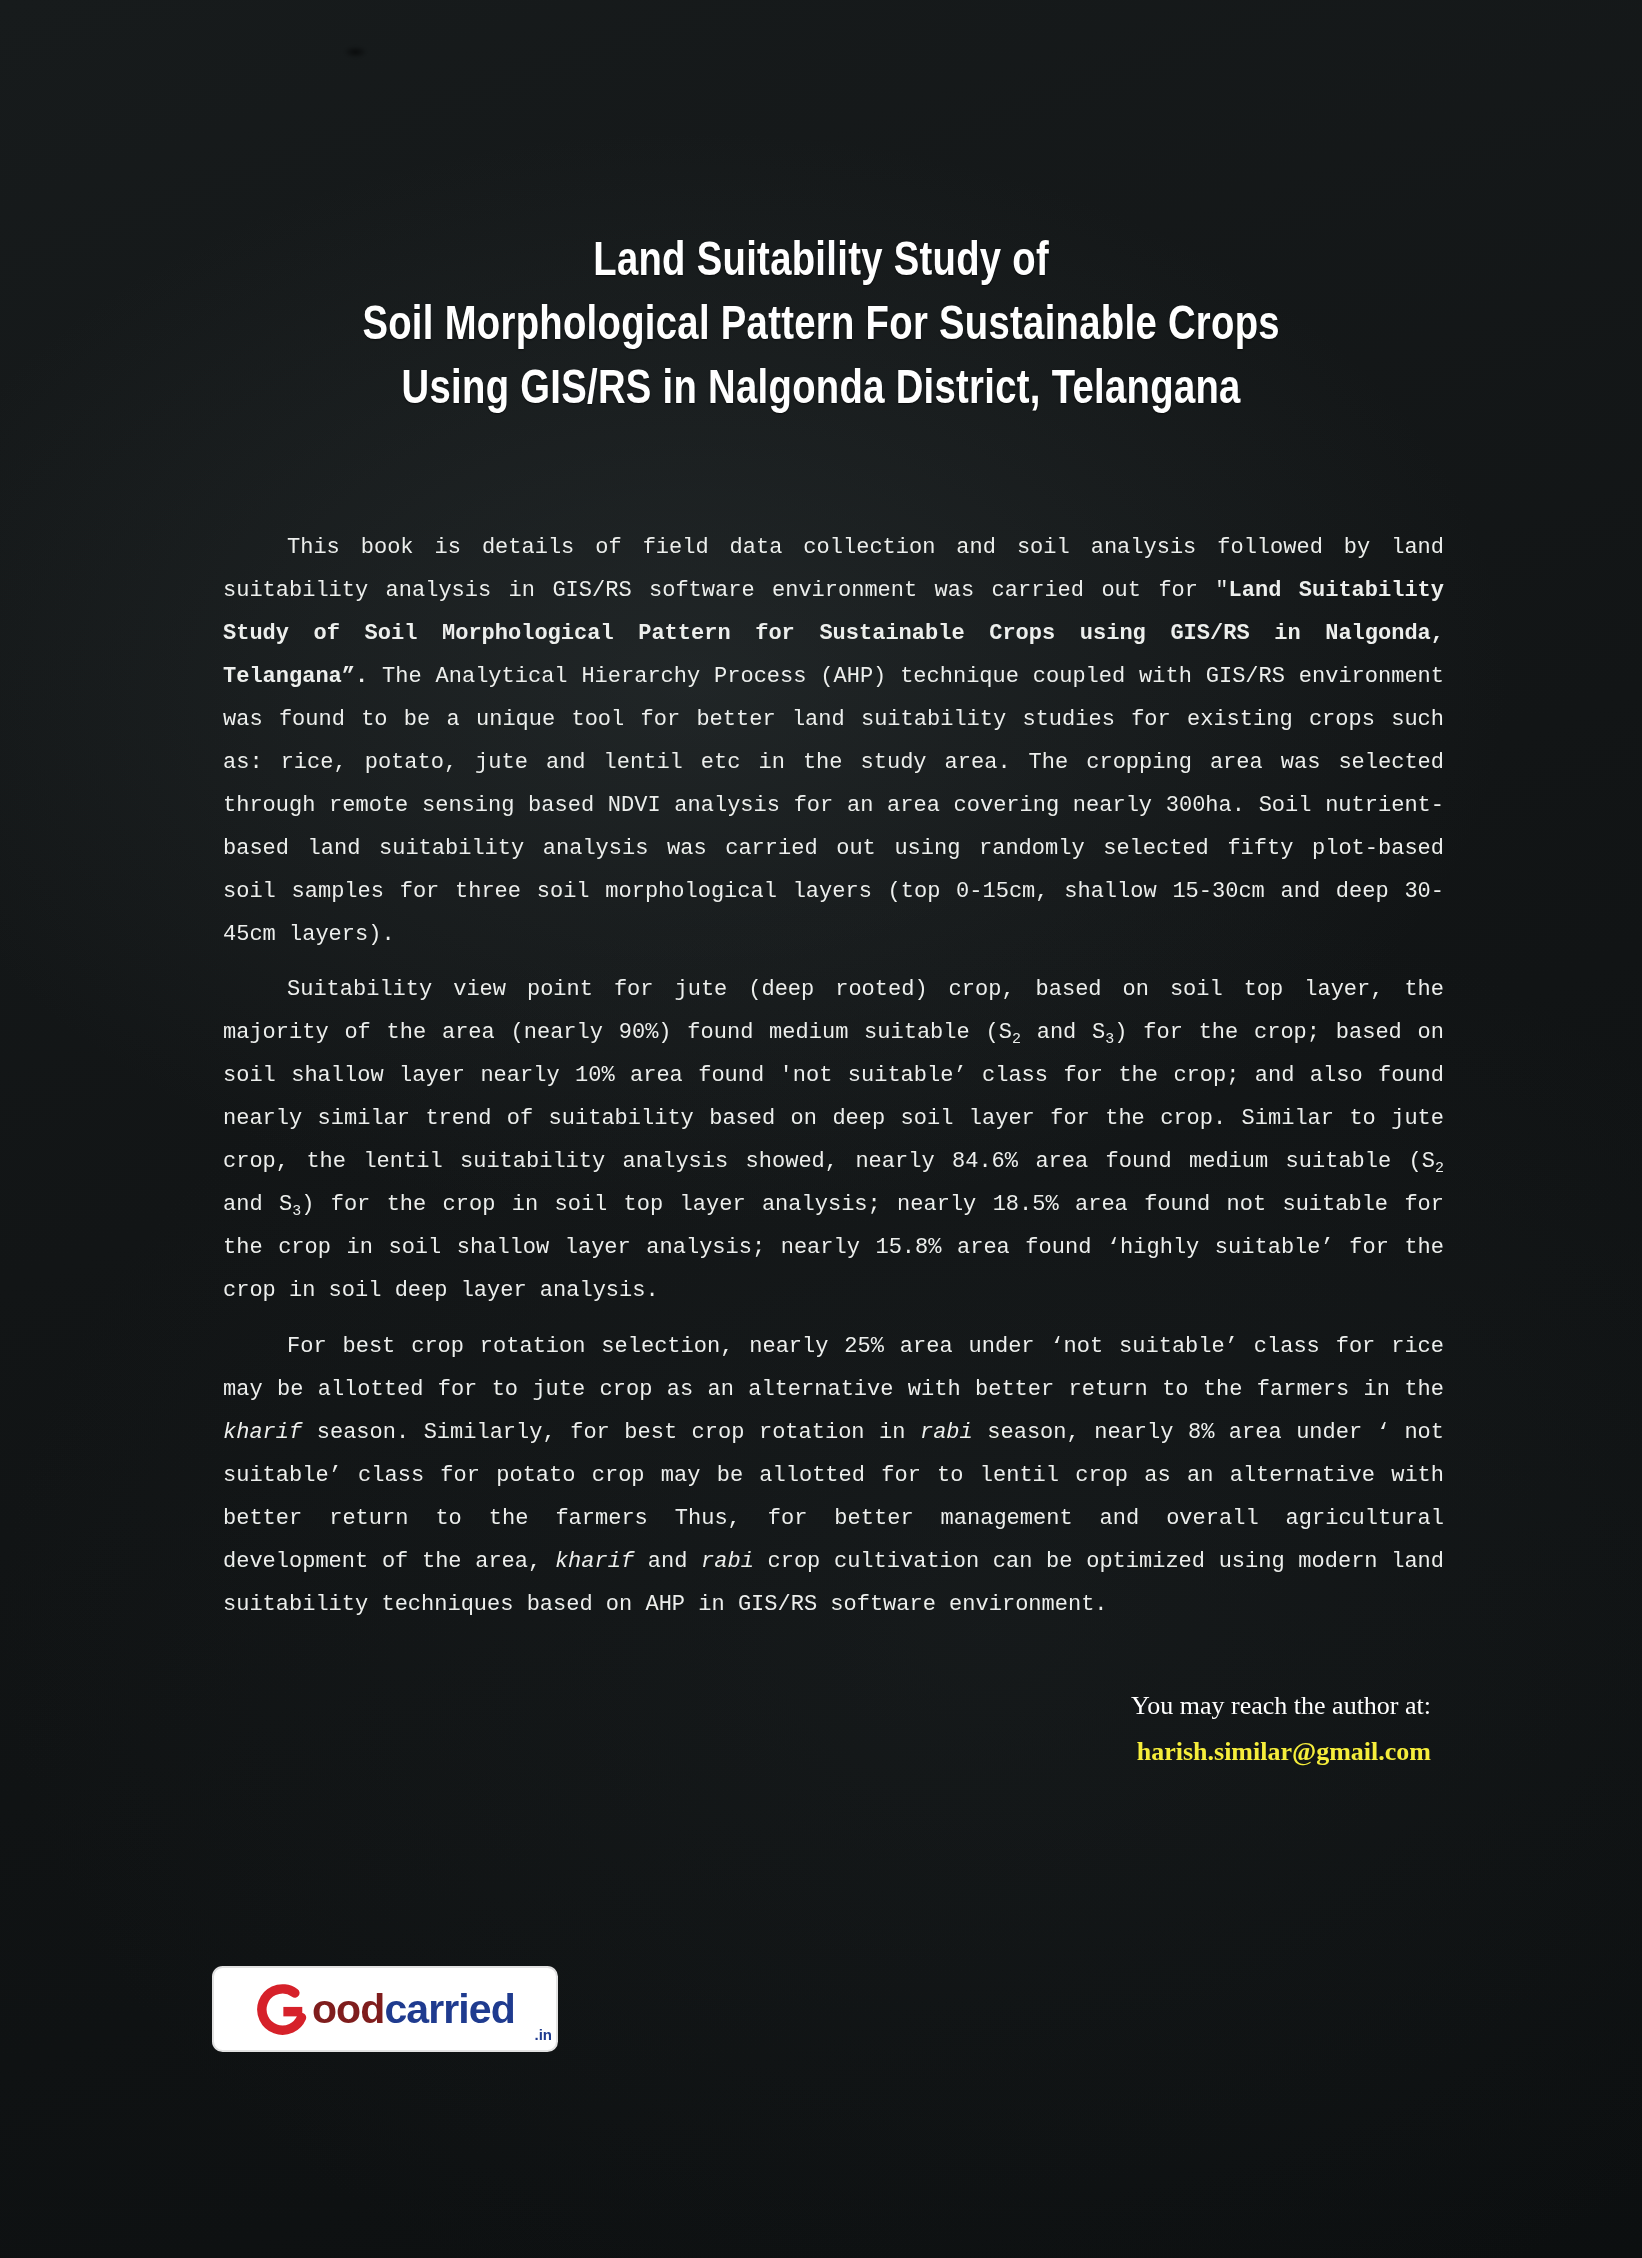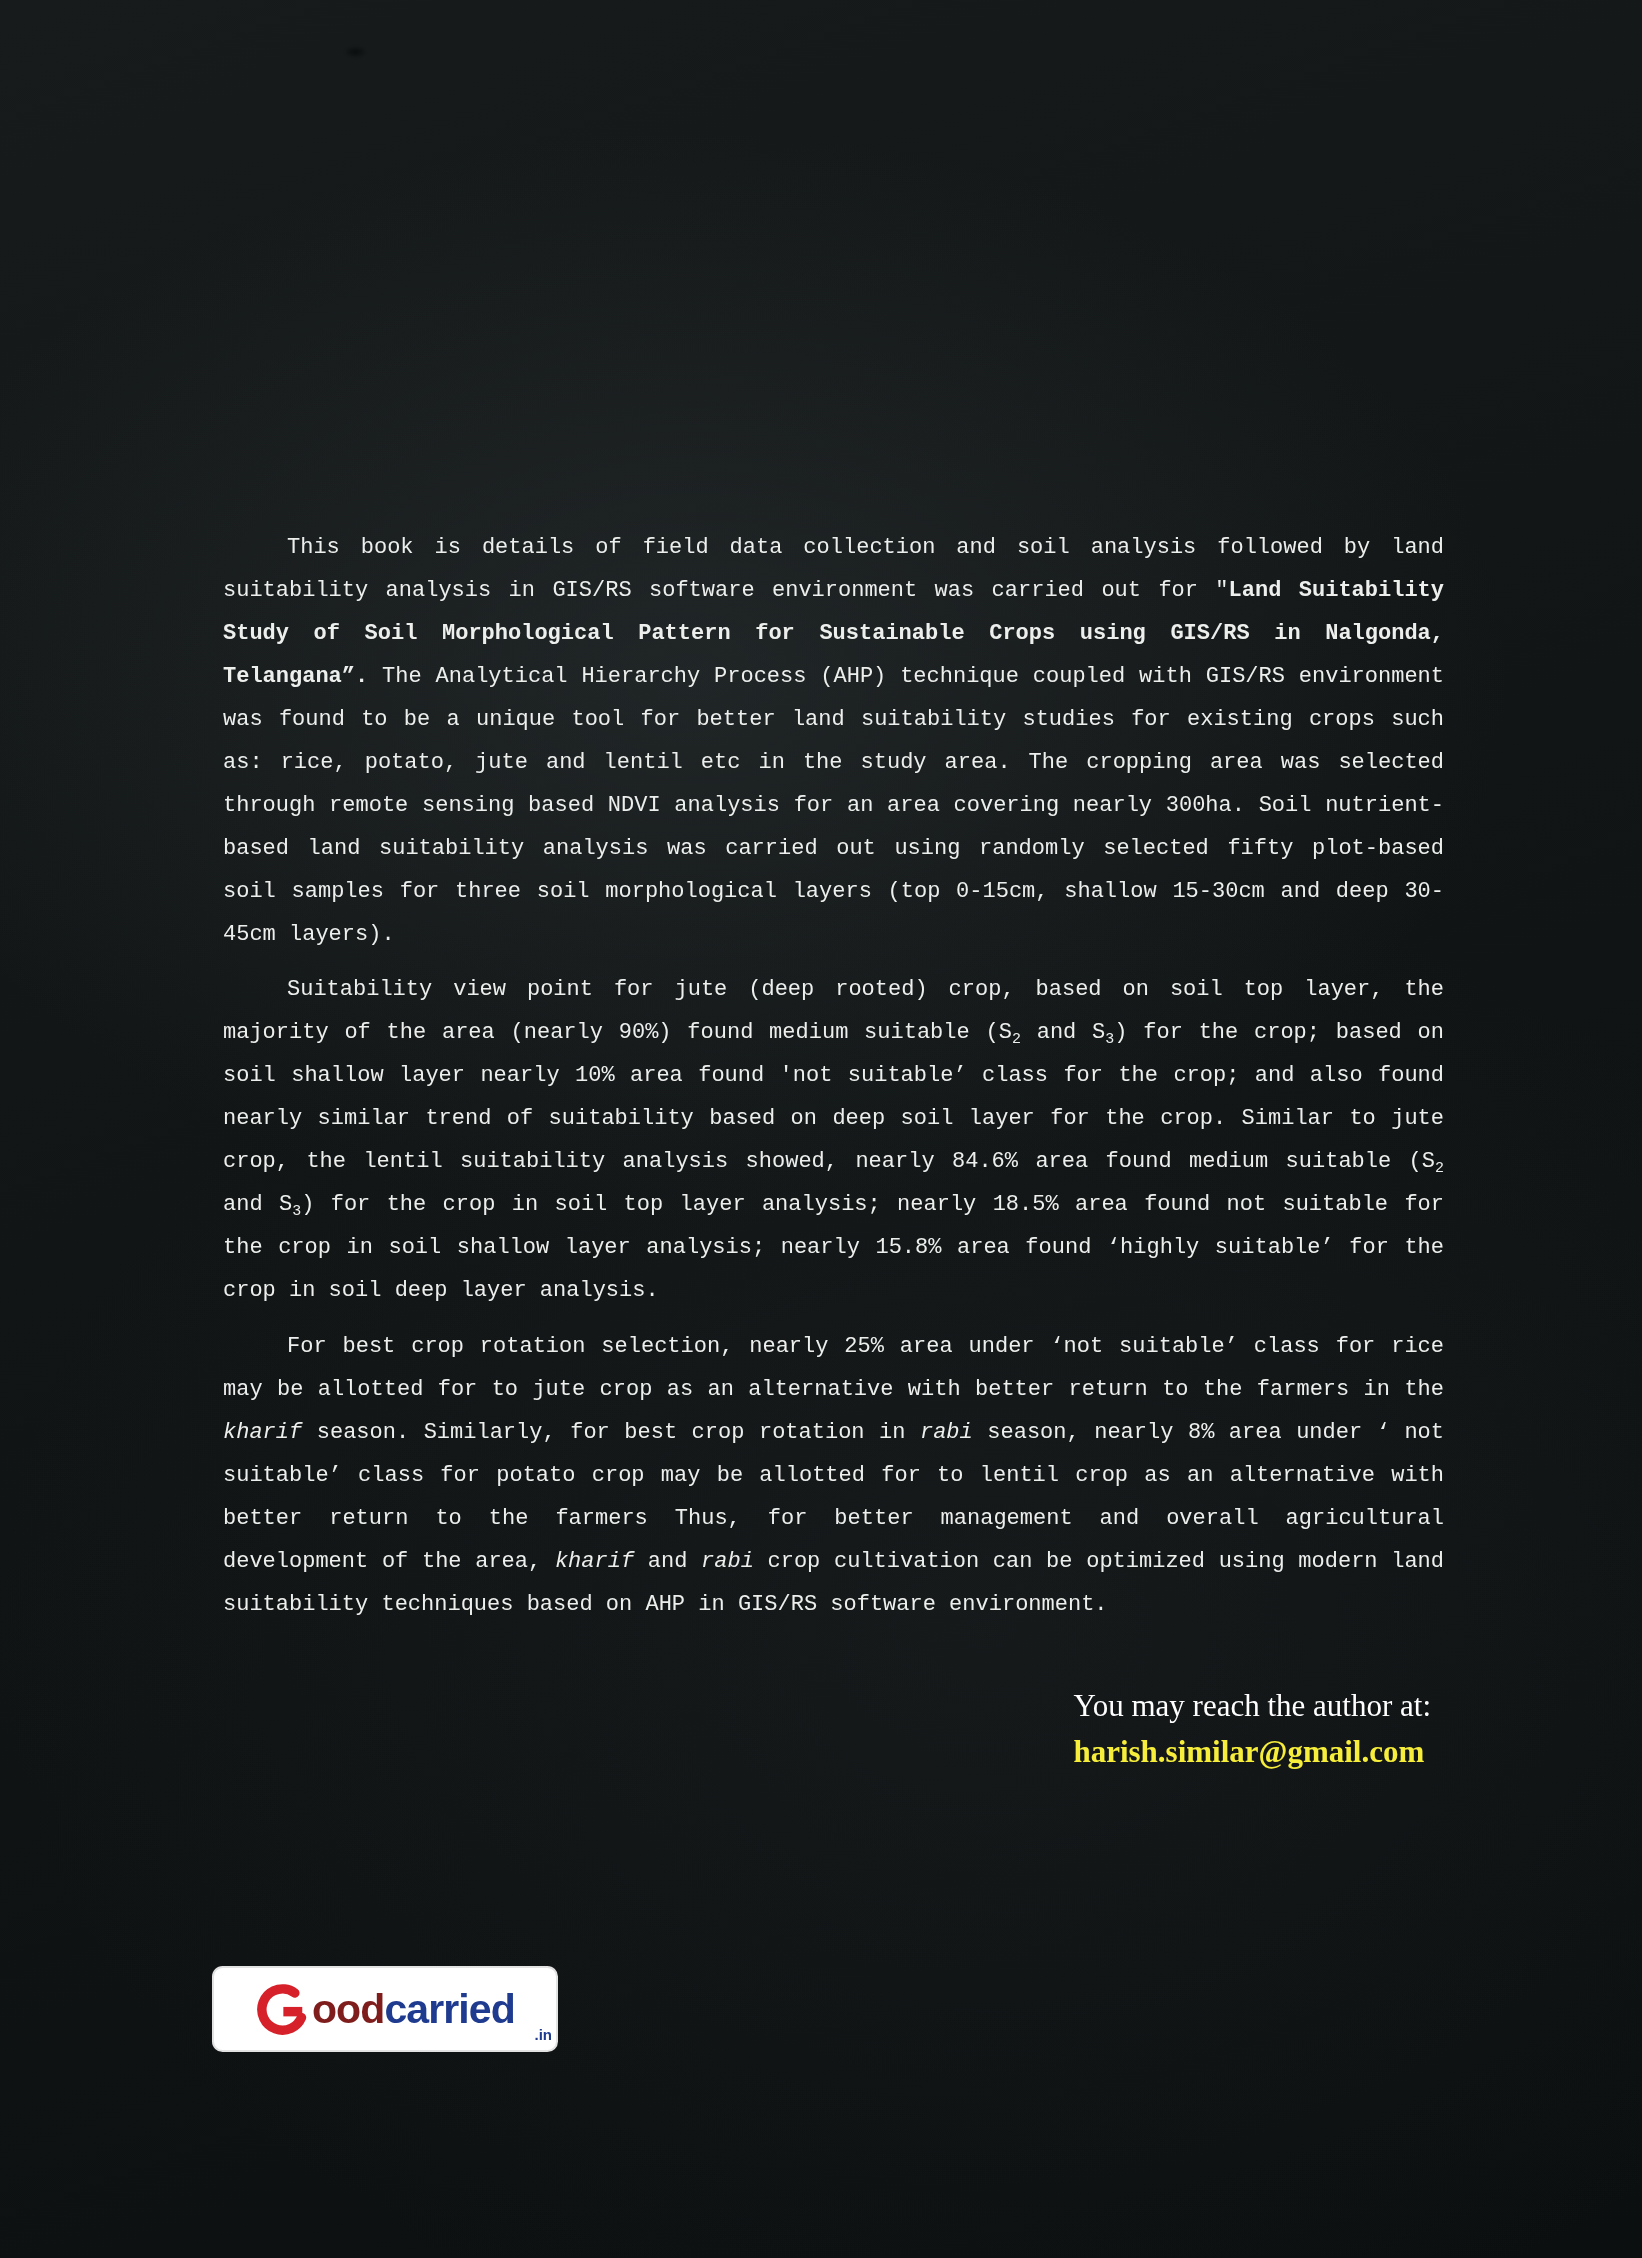--- a/index.html
+++ b/index.html
@@ -44,22 +44,23 @@
     text-align:justify;
     color:#edefed;
   }
   .synopsis p{margin:0 0 12.4px 0;text-indent:64px;}
   .seg-bold{font-weight:bold;}
   .seg-italic{font-style:italic;}
   .seg-sub{vertical-align:sub;font-size:0.68em;line-height:0;}
   
   .contact{
     position:absolute;right:212px;top:1683px;
+    text-align:right;
     font-family:"Liberation Serif",serif;
-    font-size:31px;line-height:46px;
+    font-size:26px;line-height:46px;
     color:#ffffff;
   }
   .contact .email{
     color:#f6ee3b;
     font-weight:bold;
   }
   
   .logo{
     position:absolute;left:212px;top:1966px;
     width:346px;height:86px;
@@ -85,20 +86,27 @@
     font-weight:bold;font-size:15px;color:#1f3b8f;
   }
 </style>
 </head>
 <body>
 
 <div class="cover">
 
   <div class="smudge"></div>
 
+  <header class="title">
+    <div class="title-inner">
+      <div>Land Suitability Study of</div>
+      <div>Soil Morphological Pattern For Sustainable Crops</div>
+      <div>Using GIS/RS in Nalgonda District, Telangana</div>
+    </div>
+  </header>
 
   <main class="synopsis">
     <p><span>This book is details of field data collection and soil analysis followed by land suitability analysis in GIS/RS software environment was carried out for "</span><span class="seg-bold">Land Suitability Study of Soil Morphological Pattern for Sustainable Crops using GIS/RS in Nalgonda, Telangana”.</span><span> The Analytical Hierarchy Process (AHP) technique coupled with GIS/RS environment was found to be a unique tool for better land suitability studies for existing crops such as: rice, potato, jute and lentil etc in the study area. The cropping area was selected through remote sensing based NDVI analysis for an area covering nearly 300ha. Soil nutrient- based land suitability analysis was carried out using randomly selected fifty plot-based soil samples for three soil morphological layers (top 0-15cm, shallow 15-30cm and deep 30-45cm layers).</span></p>
     <p><span>Suitability view point for jute (deep rooted) crop, based on soil top layer, the majority of the area (nearly 90%) found medium suitable (S</span><span class="seg-sub">2</span><span> and S</span><span class="seg-sub">3</span><span>) for the crop; based on soil shallow layer nearly 10% area found 'not suitable’ class for the crop; and also found nearly similar trend of suitability based on deep soil layer for the crop. Similar to jute crop, the lentil suitability analysis showed, nearly 84.6% area found medium suitable (S</span><span class="seg-sub">2</span><span> and S</span><span class="seg-sub">3</span><span>) for the crop in soil top layer analysis; nearly 18.5% area found not suitable for the crop in soil shallow layer analysis; nearly 15.8% area found ‘highly suitable’ for the crop in soil deep layer analysis.</span></p>
     <p><span>For best crop rotation selection, nearly 25% area under ‘not suitable’ class for rice may be allotted for to jute crop as an alternative with better return to the farmers in the </span><span class="seg-italic">kharif</span><span> season. Similarly, for best crop rotation in </span><span class="seg-italic">rabi</span><span> season, nearly 8% area under ‘ not suitable’ class for potato crop may be allotted for to lentil crop as an alternative with better return to the farmers Thus, for better management and overall agricultural development of the area, </span><span class="seg-italic">kharif</span><span> and </span><span class="seg-italic">rabi</span><span> crop cultivation can be optimized using modern land suitability techniques based on AHP in GIS/RS software environment.</span></p>
   </main>
 
   <div class="contact">
     <div>You may reach the author at:</div>
     <div class="email">harish.similar@gmail.com</div>

